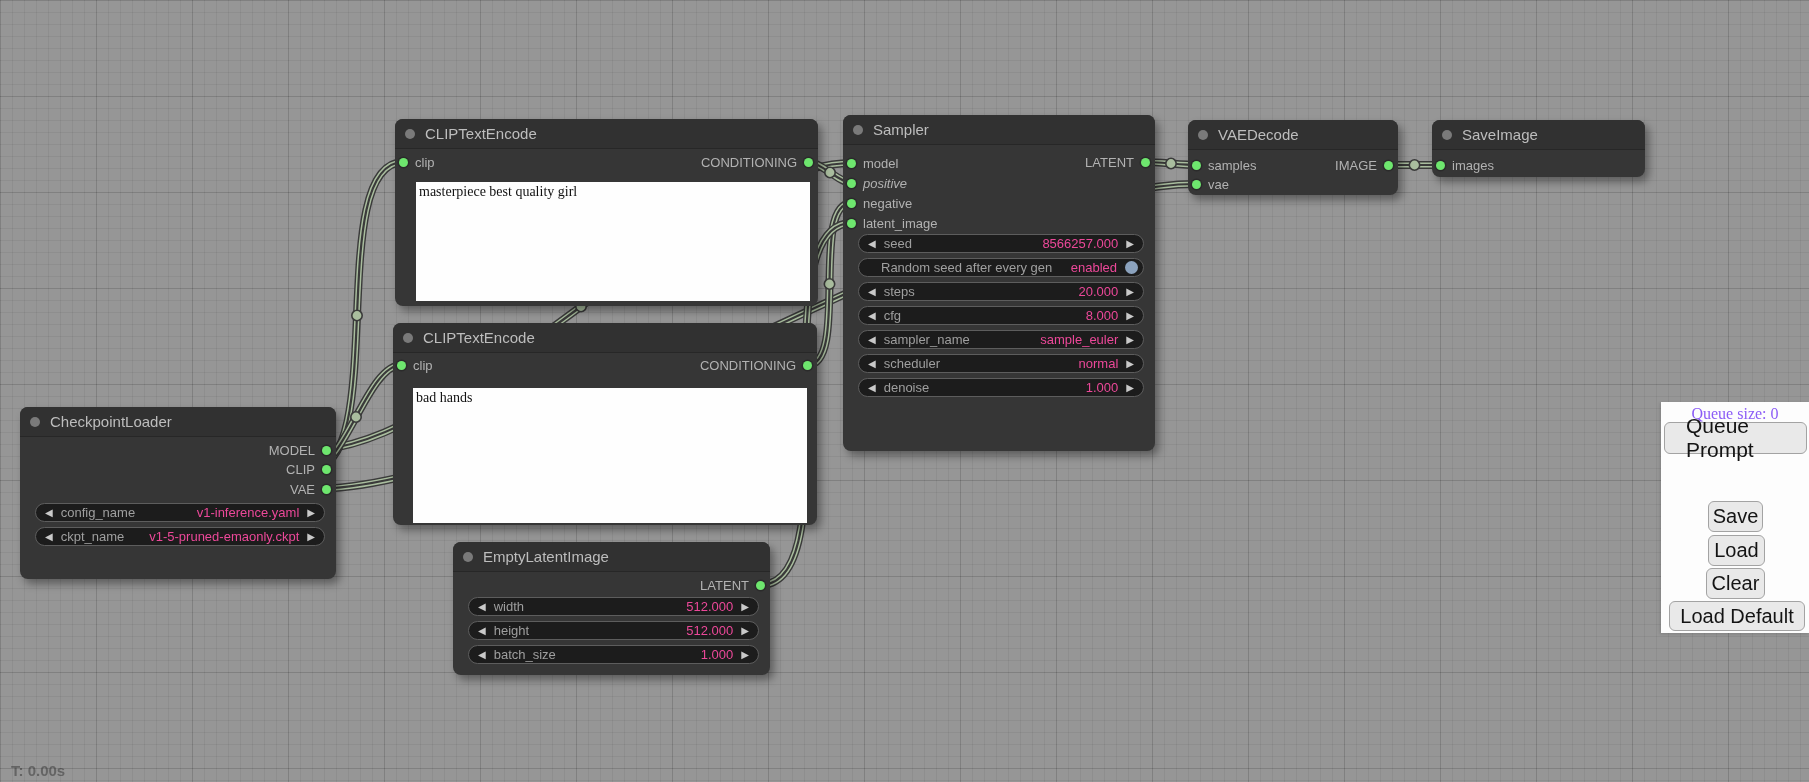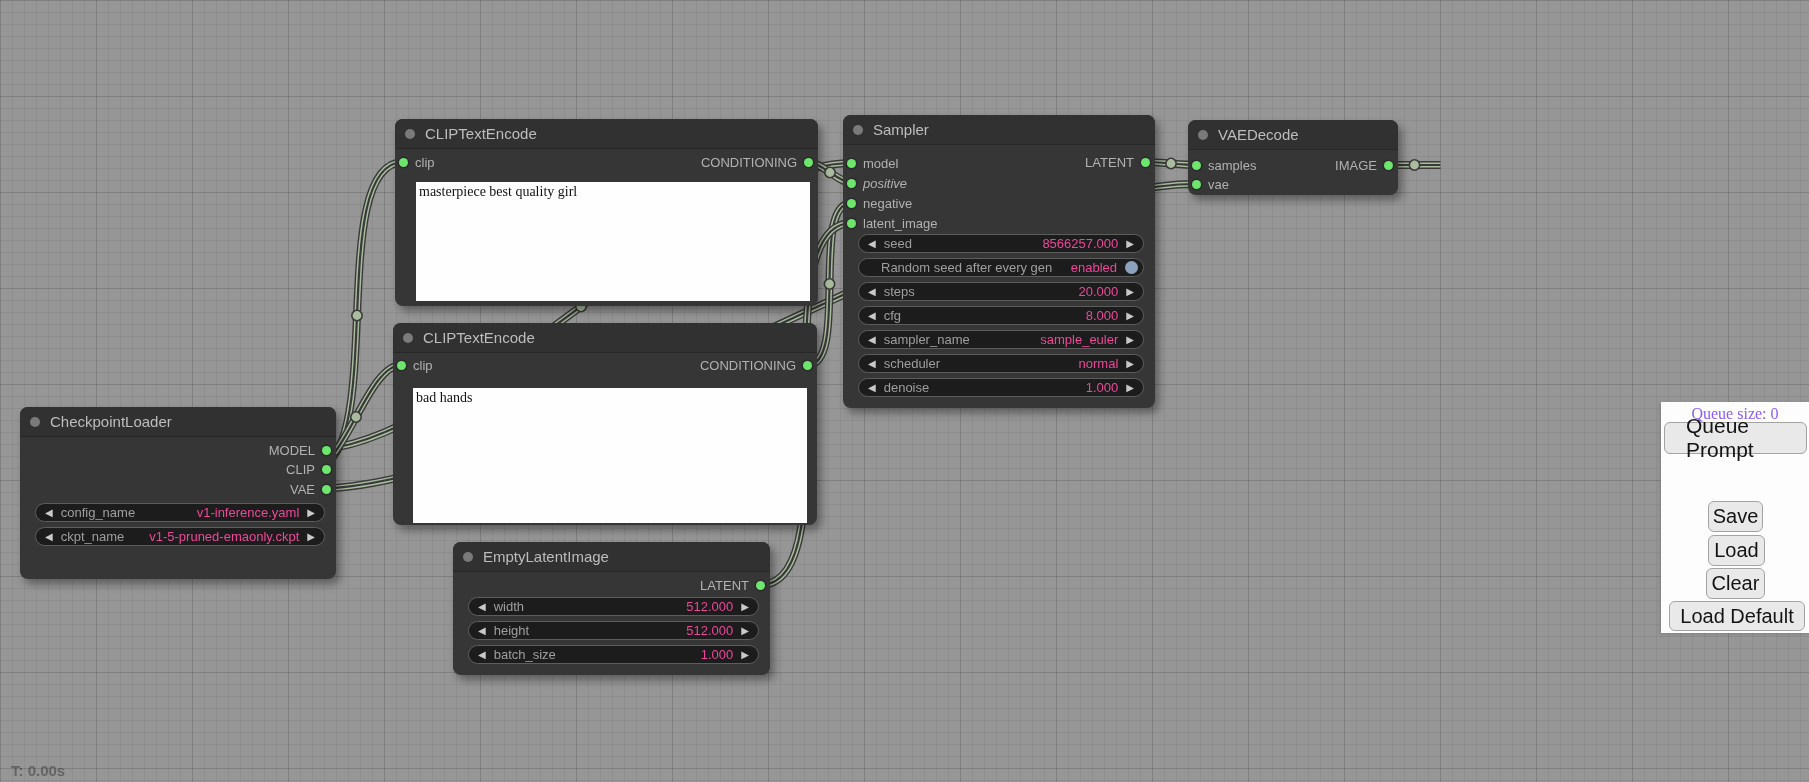--- a/index.html
+++ b/index.html
@@ -168,21 +168,21 @@
       <div class="slot in" style="top: 33px;">
         <span class="slot-dot"></span>
         <span>clip</span>
       </div>
       <div class="slot out" style="top: 33px;">
         <span class="slot-dot"></span>
         <span>CONDITIONING</span>
       </div>
       <textarea class="node-textarea" value="bad hands" style="left: 20px; top: 65px; width: 394px; height: 135px;">bad hands</textarea>
     </div>
-    <div class="node" style="left: 843px; top: 115px; width: 312px; height: 293px;">
+    <div class="node" style="left: 843px; top: 115px; width: 312px; height: 336px;">
       <div class="node-title">
         <span class="title-dot"></span>
         <span>Sampler</span>
       </div>
       <div class="slot in" style="top: 39px;">
         <span class="slot-dot"></span>
         <span>model</span>
       </div>
       <div class="slot in" style="top: 59px; font-style: italic;">
         <span class="slot-dot"></span>
@@ -290,20 +290,30 @@
         <span class="slot-dot"></span>
         <span>samples</span>
       </div>
       <div class="slot in" style="top: 55px;">
         <span class="slot-dot"></span>
         <span>vae</span>
       </div>
       <div class="slot out" style="top: 36px;">
         <span class="slot-dot"></span>
         <span>IMAGE</span>
+      </div>
+    </div>
+    <div class="node" style="left: 1432px; top: 120px; width: 213px; height: 57px;">
+      <div class="node-title">
+        <span class="title-dot"></span>
+        <span>SaveImage</span>
+      </div>
+      <div class="slot in" style="top: 36px;">
+        <span class="slot-dot"></span>
+        <span>images</span>
       </div>
     </div>
   </div>
 
 <div id="queue-panel">
   <div id="queue-size">Queue size: 0</div>
   <div class="q-btn" id="btn-queue-prompt">Queue Prompt</div>
   <div class="q-btn" id="btn-save">Save</div>
   <div class="q-btn" id="btn-load">Load</div>
   <div class="q-btn" id="btn-clear">Clear</div>

